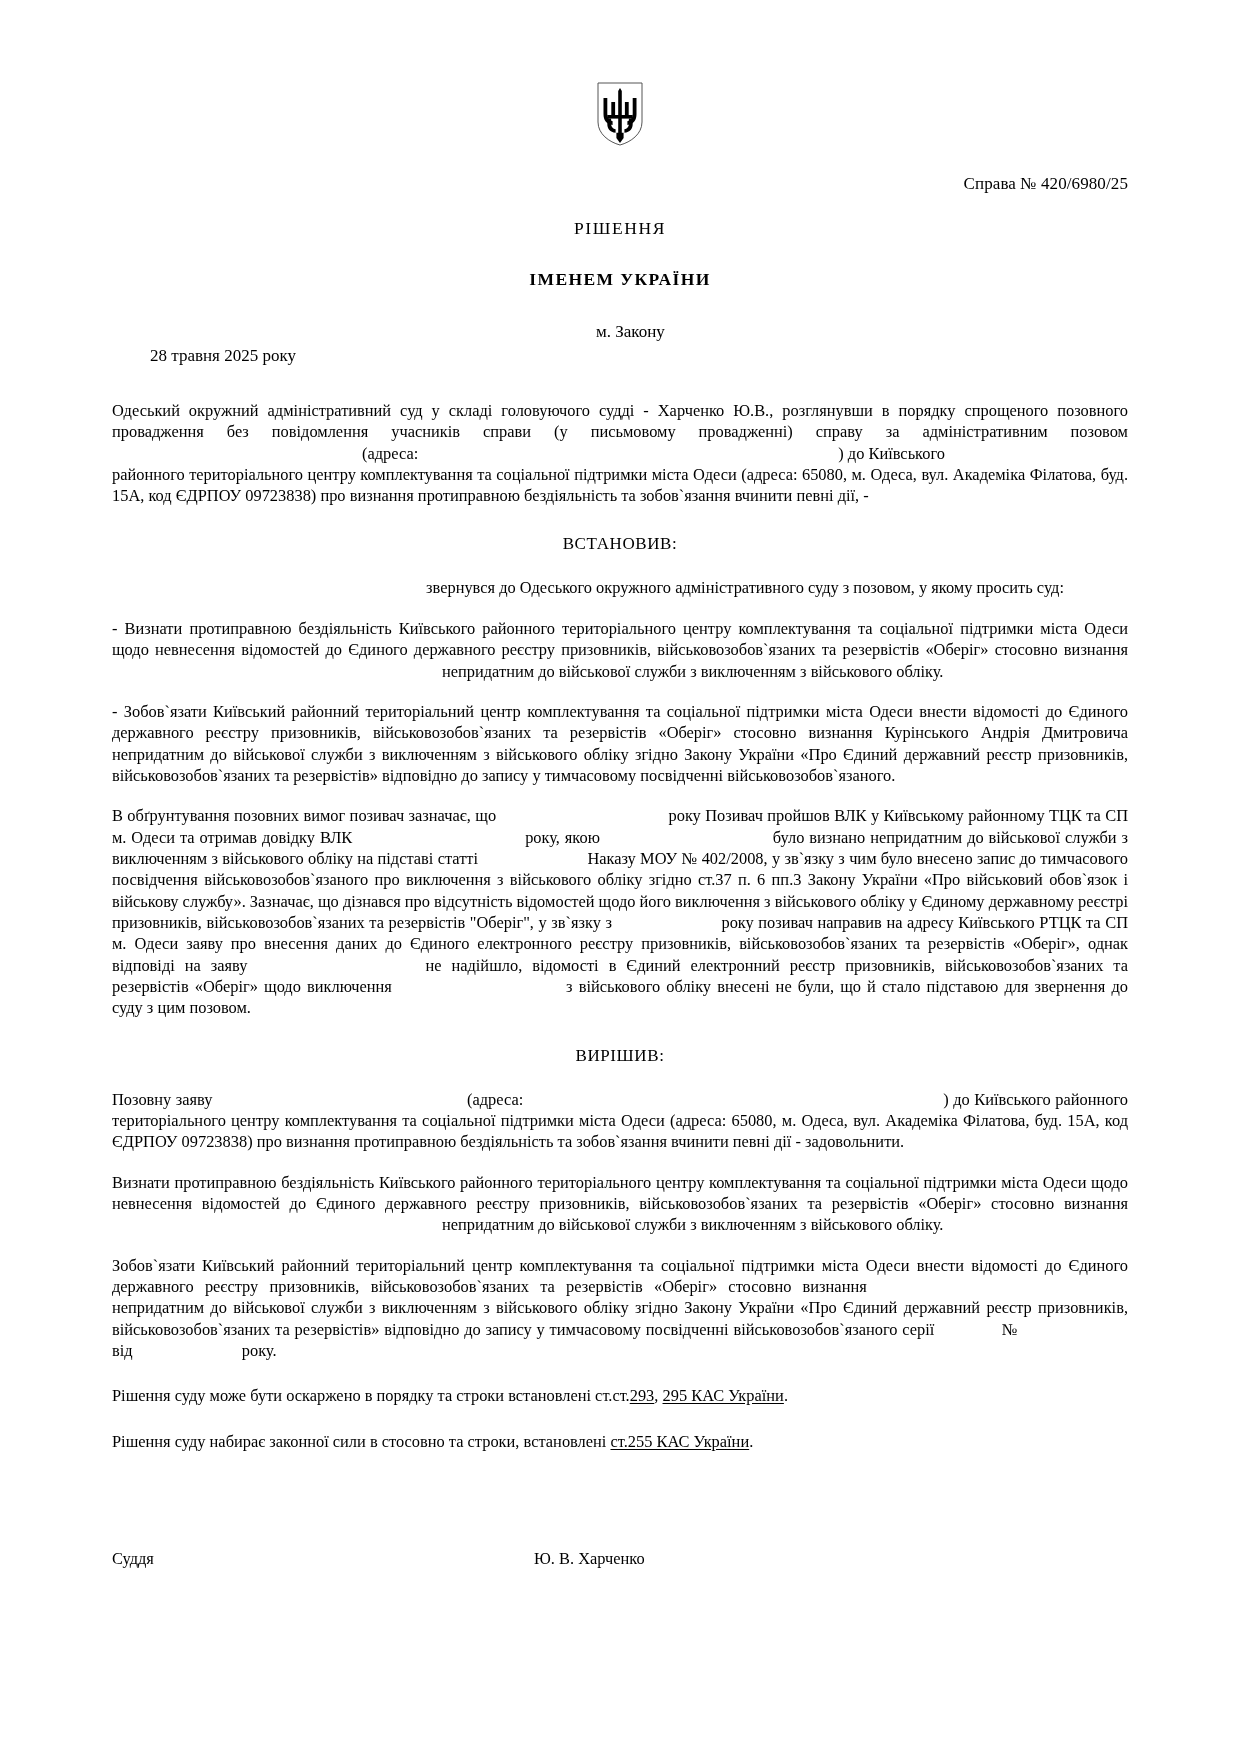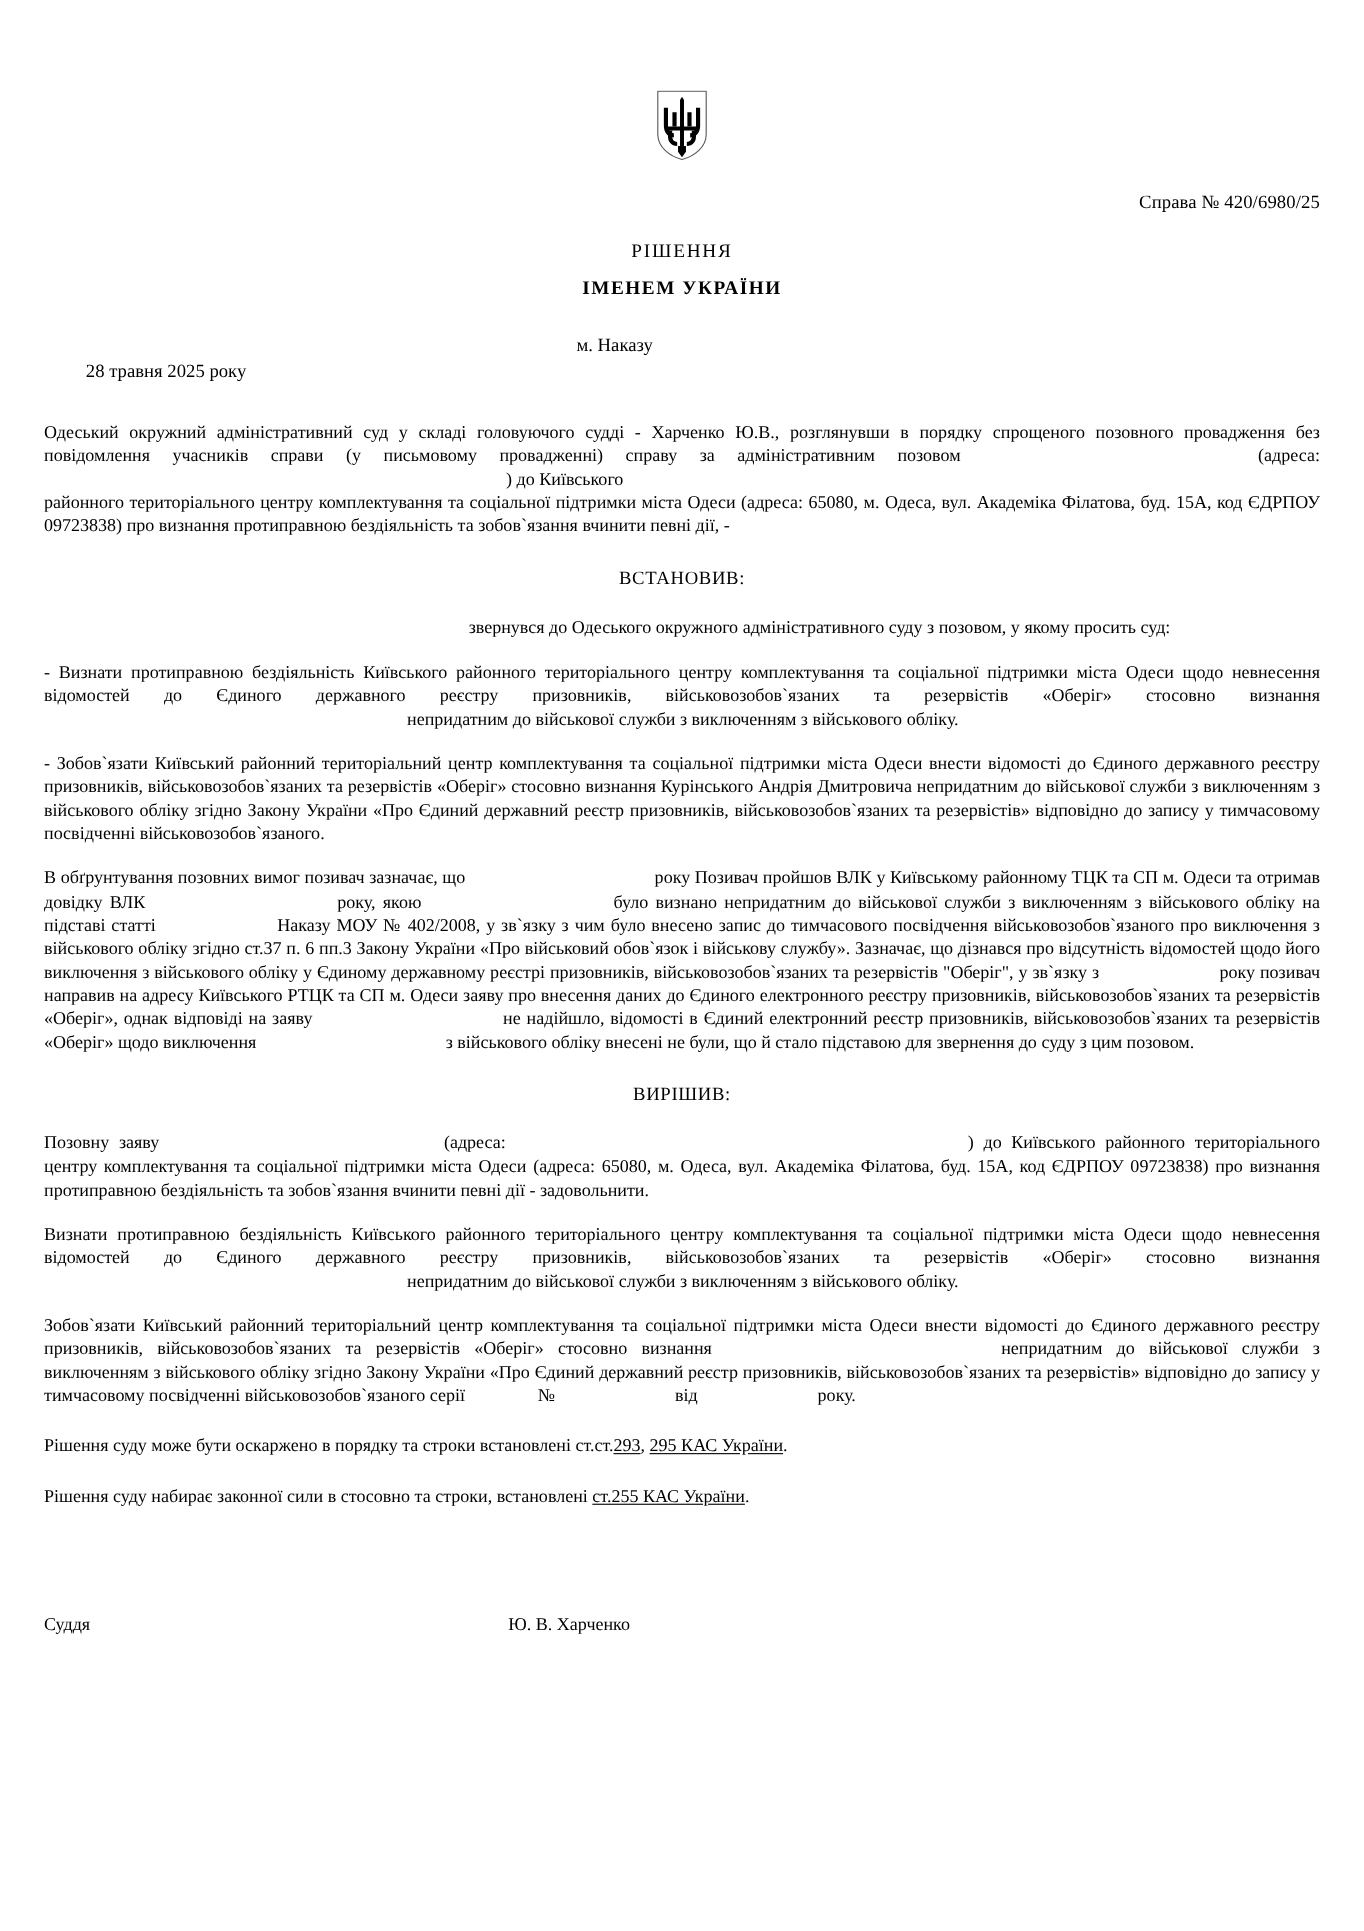--- a/index.html
+++ b/index.html
@@ -8,21 +8,21 @@
     background: #ffffff;
   }
   .page {
     position: relative;
     width: 1240px;
     height: 1755px;
     background: #ffffff;
     font-family: "Liberation Serif", "DejaVu Serif", serif;
     color: #000000;
     box-sizing: border-box;
-    padding: 0 40px;
+    padding: 0 112px;
     overflow: hidden;
   }
 
   
   .emblem-wrap {
     display: flex;
     justify-content: center;
     padding-top: 82px;
   }
   .emblem {
@@ -44,21 +44,21 @@
     font-weight: normal;
     font-size: 17.5px;
     letter-spacing: 1.6px;
     margin-top: 24px;
   }
   .doc-subtitle {
     text-align: center;
     font-weight: bold;
     font-size: 17.5px;
     letter-spacing: 1.4px;
-    margin-top: 12px;
+    margin-top: 30px;
   }
 
   
   .dateline {
     position: relative;
     margin-top: 32px;
     font-size: 17px;
     height: 22px;
   }
   .dateline .date {
@@ -171,21 +171,21 @@
     </svg>
   </div>
 
   <div class="case-no">Справа № 420/6980/25</div>
 
   <div class="doc-title">РІШЕННЯ</div>
   <div class="doc-subtitle">ІМЕНЕМ УКРАЇНИ</div>
 
   <div class="dateline">
     <span class="date">28 травня 2025 року</span>
-    <span class="place">м. Наказу</span>
+    <span class="place">м. Закону</span>
   </div>
 
   <div class="body">
 
     <p class="para"><span>Одеський окружний адміністративний суд у складі головуючого судді - Харченко Ю.В., розглянувши в порядку спрощеного позовного провадження без повідомлення учасників справи (у письмовому провадженні) справу за адміністративним позовом</span> <span class="blank b-lg"> </span><span>(адреса:</span><span class="blank b-xxl"> </span><span>) до Київського</span></p>
     <p class="para">районного територіального центру комплектування та соціальної підтримки міста Одеси (адреса: 65080, м. Одеса, вул. Академіка Філатова, буд. 15А, код ЄДРПОУ 09723838) про визнання протиправною бездіяльність та зобов`язання вчинити певні дії, -</p>
 
     <div class="section-head">ВСТАНОВИВ:</div>
     <div class="center-line"><span class="blank b-lg"> </span><span>звернувся до Одеського окружного адміністративного суду з позовом, у якому просить суд:</span></div>
 

